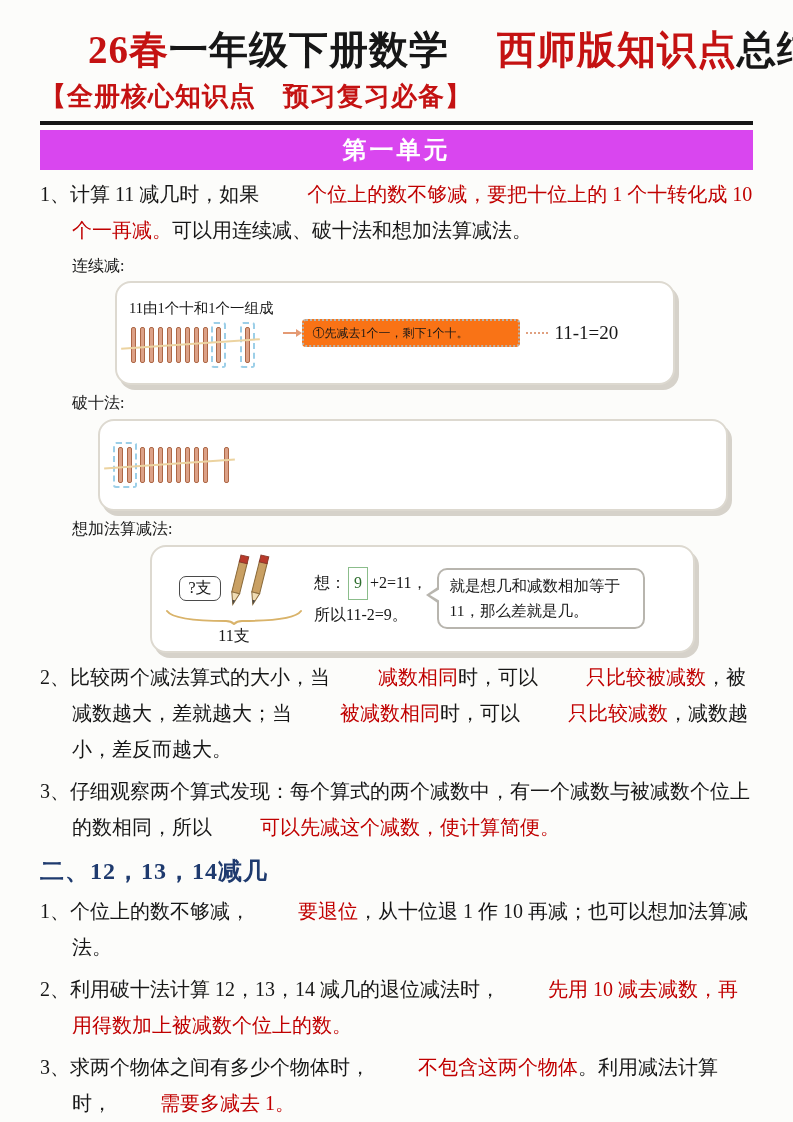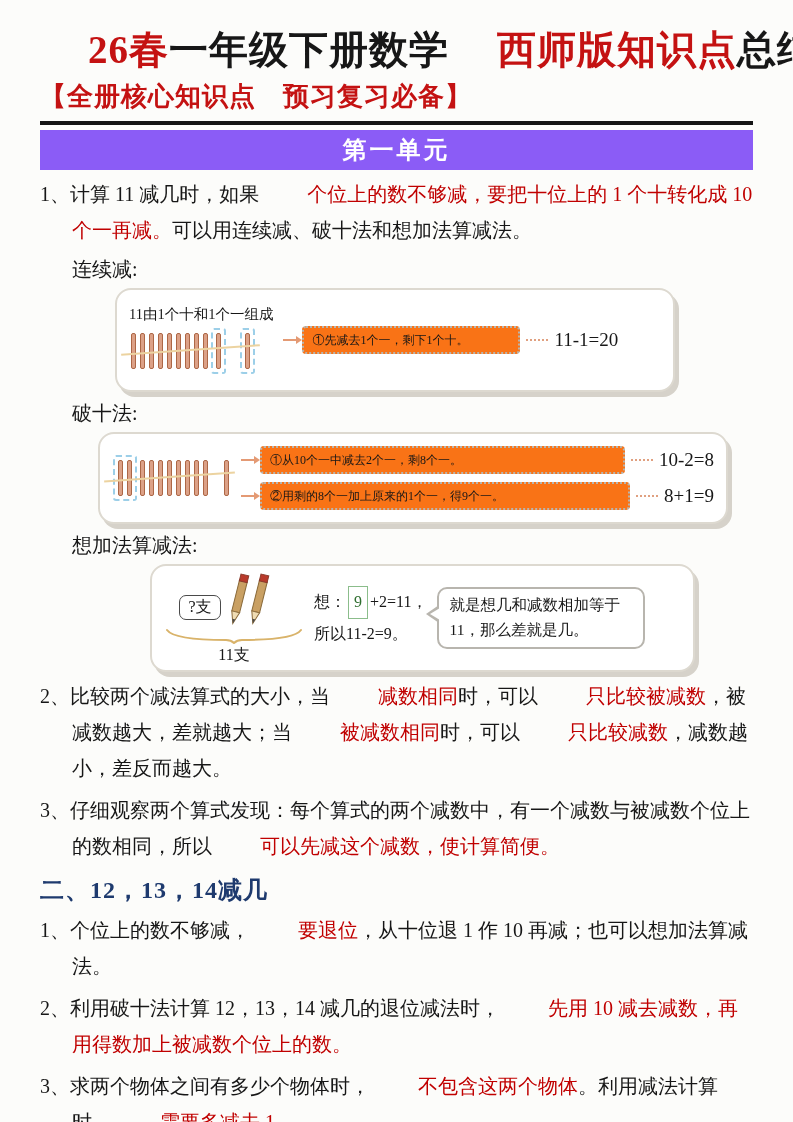--- a/index.html
+++ b/index.html
@@ -11,29 +11,29 @@
   }
   .page { padding:26px 40px 0 40px; }
 
   
   .title { text-align:center; font-size:39px; font-weight:900; line-height:1.25; letter-spacing:1px; white-space:nowrap; }
   .title .red { color:#c41212; }
   .subtitle { text-align:left; font-size:26px; font-weight:bold; color:#c41212; margin-top:4px; letter-spacing:1px; }
   .rule { border:none; border-top:4px solid #141414; margin-top:7px; }
   .banner {
     margin-top:5px; height:40px; line-height:40px;
-    background:#8b5cf6; color:#ffffff; text-align:center;
+    background:#d946ef; color:#ffffff; text-align:center;
     font-size:24px; font-weight:bold; letter-spacing:3px;
   }
 
   
   h2.sec { color:#1e3a6e; font-size:24px; font-weight:bold; margin-top:10px; letter-spacing:1px; }
   .para { font-size:20px; line-height:1.8; margin-top:6px; padding-left:32px; text-indent:-32px; }
   .red { color:#c00000;margin-left:48px; }
-  .sublabel { font-size:20px; line-height:1.6; padding-left:32px; margin-top:5px; }
+  .sublabel { font-size:16px; line-height:1.6; padding-left:32px; margin-top:5px; }
 
   
   .card {
     background:#ffffff;
     border:2px solid #ddd9d0;
     border-radius:16px;
     box-shadow:4px 5px 0 #d6d2ca;
     padding:4px 12px;
     display:flex; align-items:center; gap:10px;
     margin-top:3px;
@@ -142,34 +142,20 @@
             <span class="stick"></span>
             <span class="stick"></span>
             <span class="stick"></span>
             <span class="stick"></span>
           </span>
         <span class="gap"></span>
         <span style="display:inline-flex">
             <span class="stick"></span>
           </span>
         <span class="wave"></span>
-      </div>
-    </div>
-    <div class="stepscol">
-      <div class="steprow">
-        <span class="arrow"></span>
-        <span class="dashbox">①从10个一中减去2个一，剩8个一。</span>
-        <span class="leader"></span>
-        <span class="eq">10-2=8</span>
-      </div>
-      <div class="steprow">
-        <span class="arrow"></span>
-        <span class="dashbox">②用剩的8个一加上原来的1个一，得9个一。</span>
-        <span class="leader"></span>
-        <span class="eq">8+1=9</span>
       </div>
     </div>
   </div>
 
   <div class="sublabel">想加法算减法:</div>
 
   <div class="card card3">
     <div class="pencilarea">
       <div class="pencilrow">
         <span class="qbox">?支</span>

